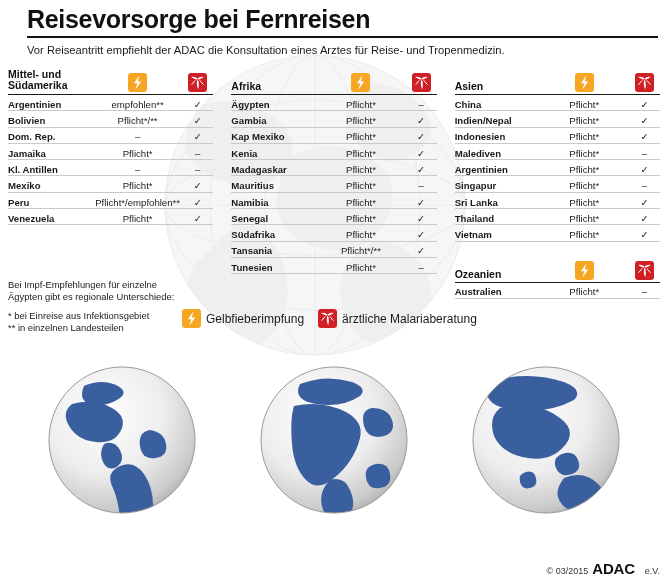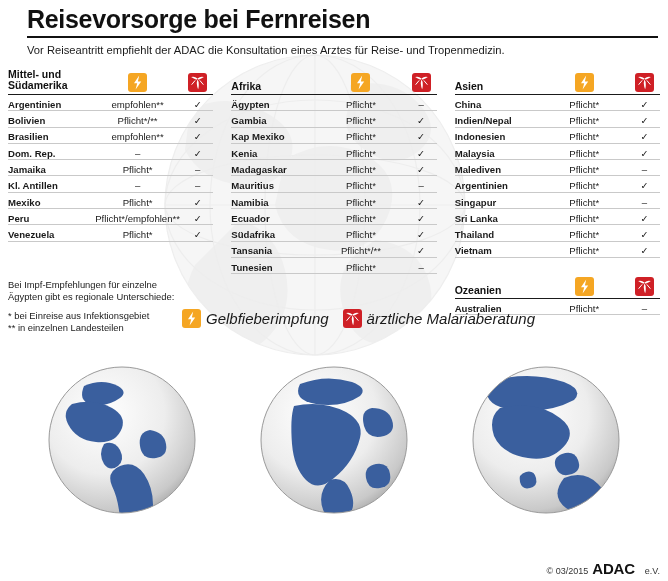--- a/index.html
+++ b/index.html
@@ -140,22 +140,21 @@
     color: #1a1a1a;
   }
   .notes .n-line { white-space: nowrap; }
   .legend {
     position: absolute;
     left: 182px;
     top: 309px;
     z-index: 2;
     display: flex;
     align-items: center;
-    font-size: 15px;
-    font-style: italic;
+    font-size: 12px;
   }
   .legend .lg-item {
     display: flex;
     align-items: center;
     margin-right: 14px;
   }
   .legend .lg-item .ic { margin-right: 5px; }
 
   
   .globes {
@@ -270,25 +269,20 @@
               <td class="c-name bold-name">Argentinien</td>
               <td class="c-val">empfohlen**</td>
               <td class="c-chk">✓</td>
             </tr>
           <tr class="data-row">
               <td class="c-name bold-name">Bolivien</td>
               <td class="c-val">Pflicht*/**</td>
               <td class="c-chk">✓</td>
             </tr>
           <tr class="data-row">
-              <td class="c-name bold-name">Brasilien</td>
-              <td class="c-val">empfohlen**</td>
-              <td class="c-chk">✓</td>
-            </tr>
-          <tr class="data-row">
               <td class="c-name bold-name">Dom. Rep.</td>
               <td class="c-val">–</td>
               <td class="c-chk">✓</td>
             </tr>
           <tr class="data-row">
               <td class="c-name bold-name">Jamaika</td>
               <td class="c-val">Pflicht*</td>
               <td class="c-chk">–</td>
             </tr>
           <tr class="data-row">
@@ -374,21 +368,21 @@
               <td class="c-name bold-name">Mauritius</td>
               <td class="c-val">Pflicht*</td>
               <td class="c-chk">–</td>
             </tr>
           <tr class="data-row">
               <td class="c-name bold-name">Namibia</td>
               <td class="c-val">Pflicht*</td>
               <td class="c-chk">✓</td>
             </tr>
           <tr class="data-row">
-              <td class="c-name bold-name">Ecuador</td>
+              <td class="c-name bold-name">Senegal</td>
               <td class="c-val">Pflicht*</td>
               <td class="c-chk">✓</td>
             </tr>
           <tr class="data-row">
               <td class="c-name bold-name">Südafrika</td>
               <td class="c-val">Pflicht*</td>
               <td class="c-chk">✓</td>
             </tr>
           <tr class="data-row">
               <td class="c-name bold-name">Tansania</td>
@@ -439,25 +433,20 @@
               <td class="c-val">Pflicht*</td>
               <td class="c-chk">✓</td>
             </tr>
           <tr class="data-row">
               <td class="c-name bold-name">Indien/Nepal</td>
               <td class="c-val">Pflicht*</td>
               <td class="c-chk">✓</td>
             </tr>
           <tr class="data-row">
               <td class="c-name bold-name">Indonesien</td>
-              <td class="c-val">Pflicht*</td>
-              <td class="c-chk">✓</td>
-            </tr>
-          <tr class="data-row">
-              <td class="c-name bold-name">Malaysia</td>
               <td class="c-val">Pflicht*</td>
               <td class="c-chk">✓</td>
             </tr>
           <tr class="data-row">
               <td class="c-name bold-name">Malediven</td>
               <td class="c-val">Pflicht*</td>
               <td class="c-chk">–</td>
             </tr>
           <tr class="data-row">
               <td class="c-name bold-name">Argentinien</td>

